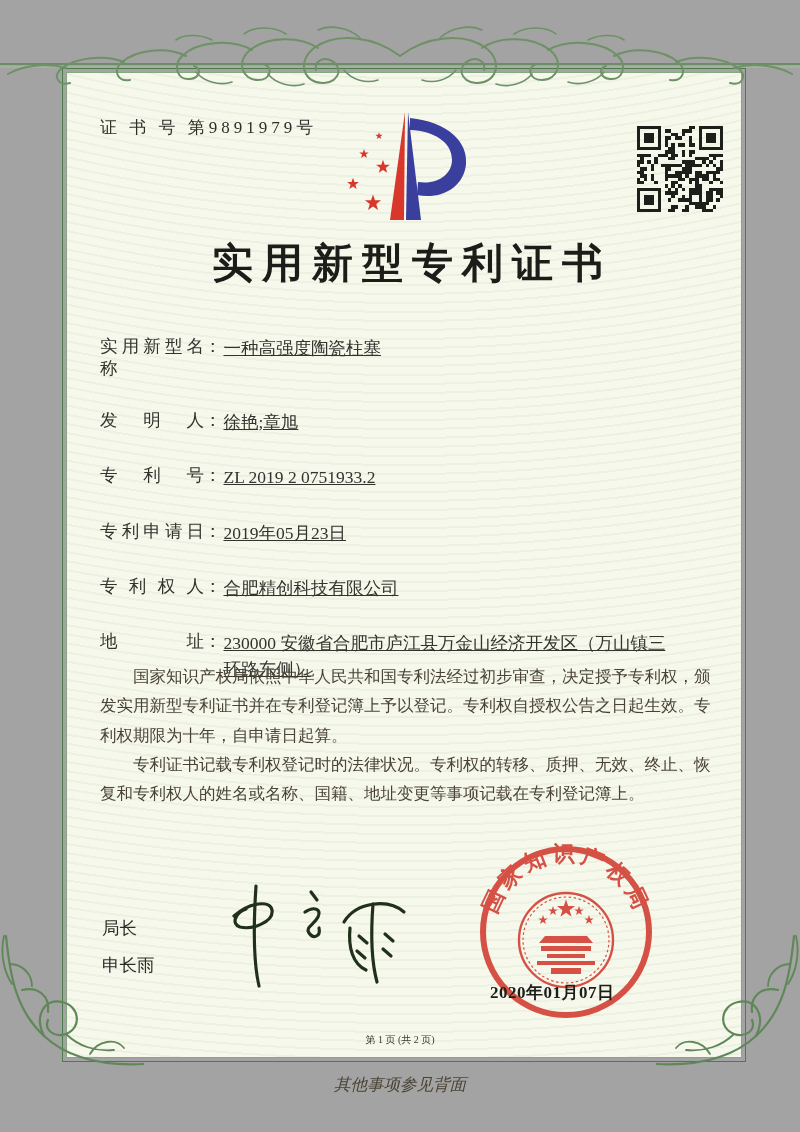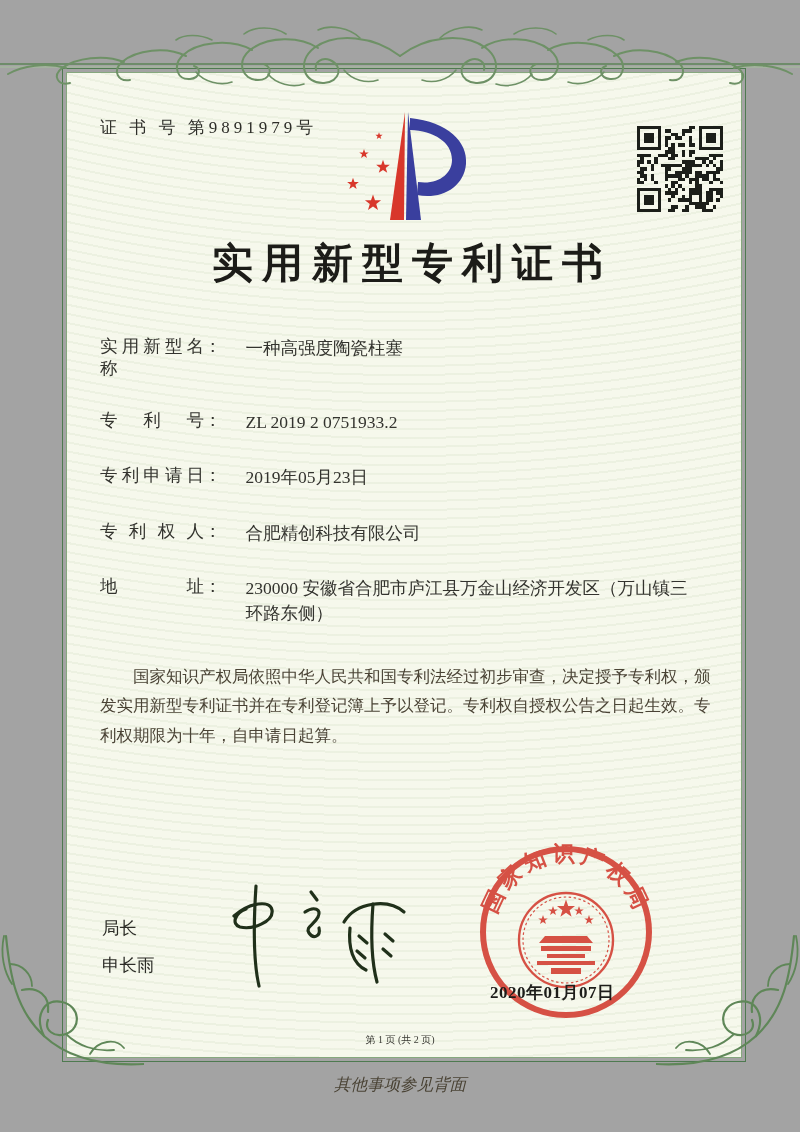--- a/index.html
+++ b/index.html
@@ -31,21 +31,21 @@
   .qr{position:absolute;left:637px;top:126px;width:86px;height:86px;z-index:4;}
   .title{
     position:absolute;left:12px;top:236px;width:100%;text-align:center;
     font-size:41px;font-weight:600;letter-spacing:9px;color:#1c1c18;z-index:4;
   }
   
   .fields{position:absolute;left:100px;top:336px;width:616px;z-index:4;font-size:17.5px;}
   .frow{margin-bottom:30px;line-height:1.25;}
   .flabel{display:inline-block;width:104px;text-align:justify;text-align-last:justify;vertical-align:top;}
   .colon{vertical-align:top;}
-  .fvalue{display:inline-block;vertical-align:top;max-width:470px;margin-left:24px;line-height:1.45;}
+  .fvalue{display:inline-block;vertical-align:top;max-width:470px;margin-left:2px;line-height:1.45;text-decoration:underline;}
   .grant-pair2{margin-left:64px;}
   .grant-pair2 .flabel{width:96px;}
   
   .bodytext{
     position:absolute;left:100px;top:662px;width:616px;z-index:4;
     font-size:16.5px;line-height:1.78;color:#4a4335;
   }
   .bodytext p{margin:0;text-indent:2em;}
   
   .role{position:absolute;left:102px;top:916px;font-size:17.5px;z-index:4;color:#2c2c27;}
@@ -437,35 +437,39 @@
       <rect x="6" y="24" width="1" height="1" fill="#1c1f1a"></rect>
     </svg>
 
   <div class="title">实用新型专利证书</div>
 
   <div class="fields">
     <div class="frow">
       <span class="flabel">实用新型名称</span><span class="colon">：</span><span class="fvalue">一种高强度陶瓷柱塞</span>
     </div>
     <div class="frow">
+      <span class="flabel">发明人</span><span class="colon">：</span><span class="fvalue">徐艳;章旭</span>
+    </div>
+    <div class="frow">
       <span class="flabel">专利号</span><span class="colon">：</span><span class="fvalue">ZL 2019 2 0751933.2</span>
     </div>
     <div class="frow">
       <span class="flabel">专利申请日</span><span class="colon">：</span><span class="fvalue">2019年05月23日</span>
     </div>
     <div class="frow">
       <span class="flabel">专利权人</span><span class="colon">：</span><span class="fvalue">合肥精创科技有限公司</span>
     </div>
     <div class="frow">
       <span class="flabel">地址</span><span class="colon">：</span><span class="fvalue" style="max-width:452px;">230000 安徽省合肥市庐江县万金山经济开发区（万山镇三环路东侧）</span>
     </div>
   </div>
 
   <div class="bodytext">
     <p>国家知识产权局依照中华人民共和国专利法经过初步审查，决定授予专利权，颁发实用新型专利证书并在专利登记簿上予以登记。专利权自授权公告之日起生效。专利权期限为十年，自申请日起算。</p>
+    <p>专利证书记载专利权登记时的法律状况。专利权的转移、质押、无效、终止、恢复和专利权人的姓名或名称、国籍、地址变更等事项记载在专利登记簿上。</p>
   </div>
 
   <div class="role">局长</div>
   <div class="signer">申长雨</div>
 
   <svg class="sig" viewBox="0 0 215 118">
     <g stroke="#20301a" fill="none" stroke-width="3.2" stroke-linecap="round">
       <path d="M26,40 C42,26 62,24 64,34 C66,46 44,54 32,51 C23,48 27,37 38,33"></path>
       <path d="M48,10 C46,40 44,80 51,110"></path>
       <path d="M103,16 l6,8"></path>

